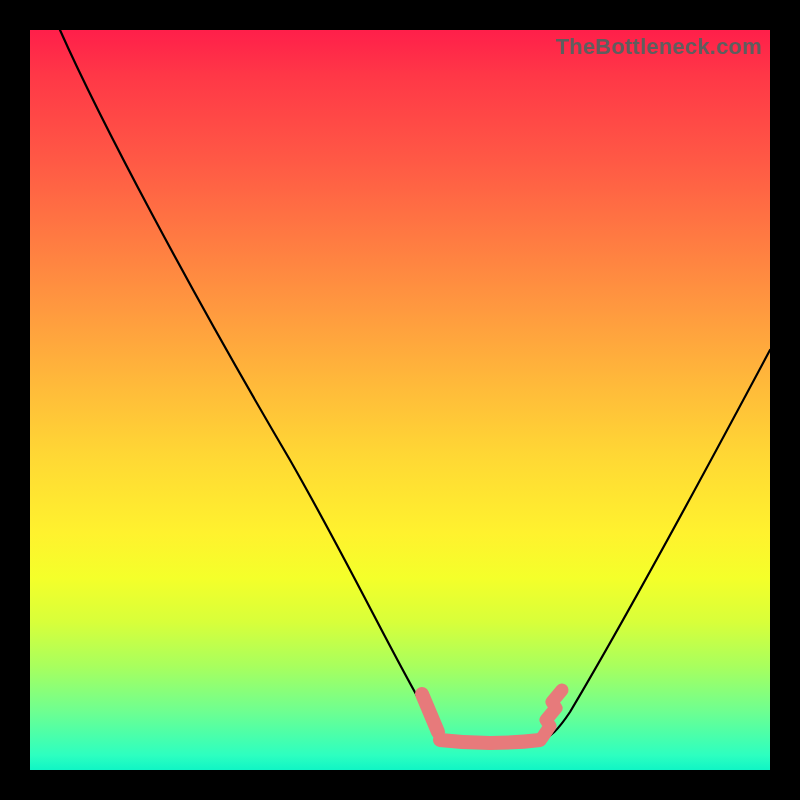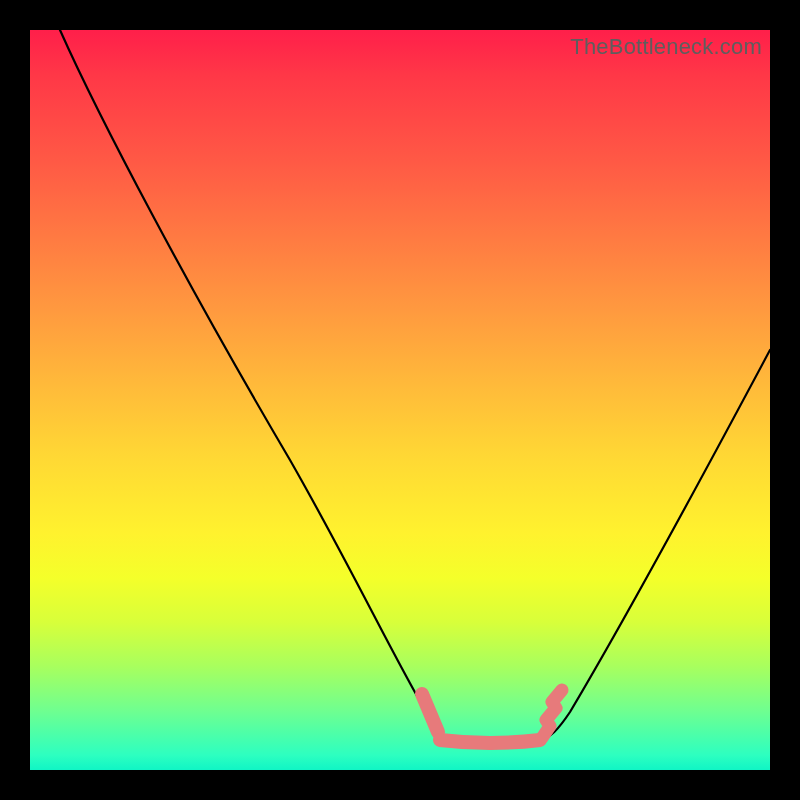--- a/index.html
+++ b/index.html
@@ -46,21 +46,21 @@
       #2dffc0 98%,
       #10f5c5 100%
     );
   }
   .watermark {
     position: absolute;
     top: 4px;
     right: 8px;
     color: #5e5e5e;
     font-size: 22px;
-    font-weight: 400;
+    font-weight: 700;
     letter-spacing: 0.2px;
     user-select: none;
   }
   svg.curves {
     position: absolute;
     left: 0; top: 0;
     width: 740px;
     height: 740px;
     overflow: visible;
   }

